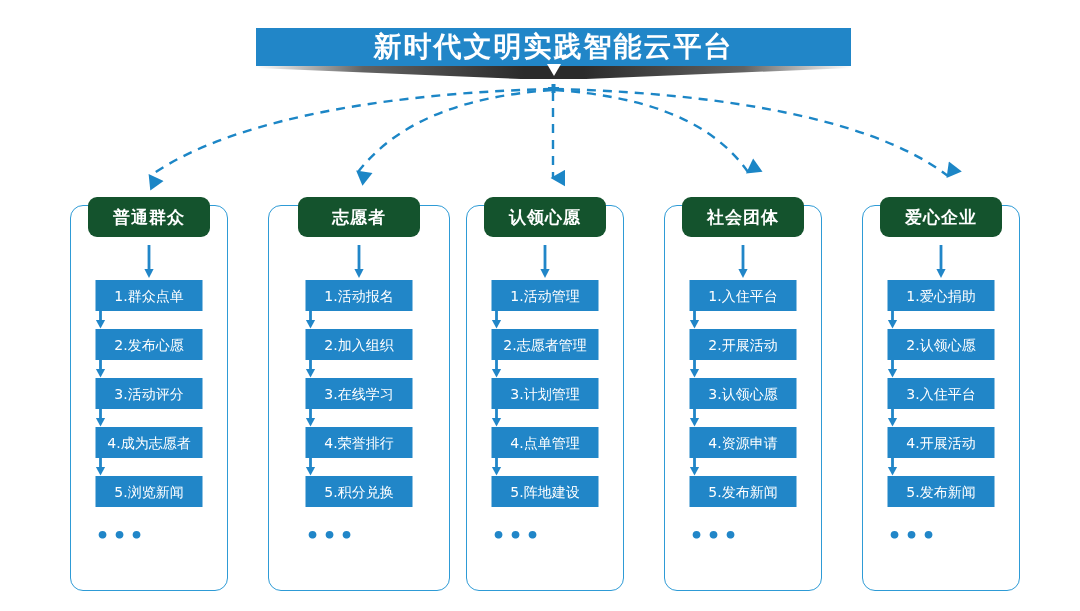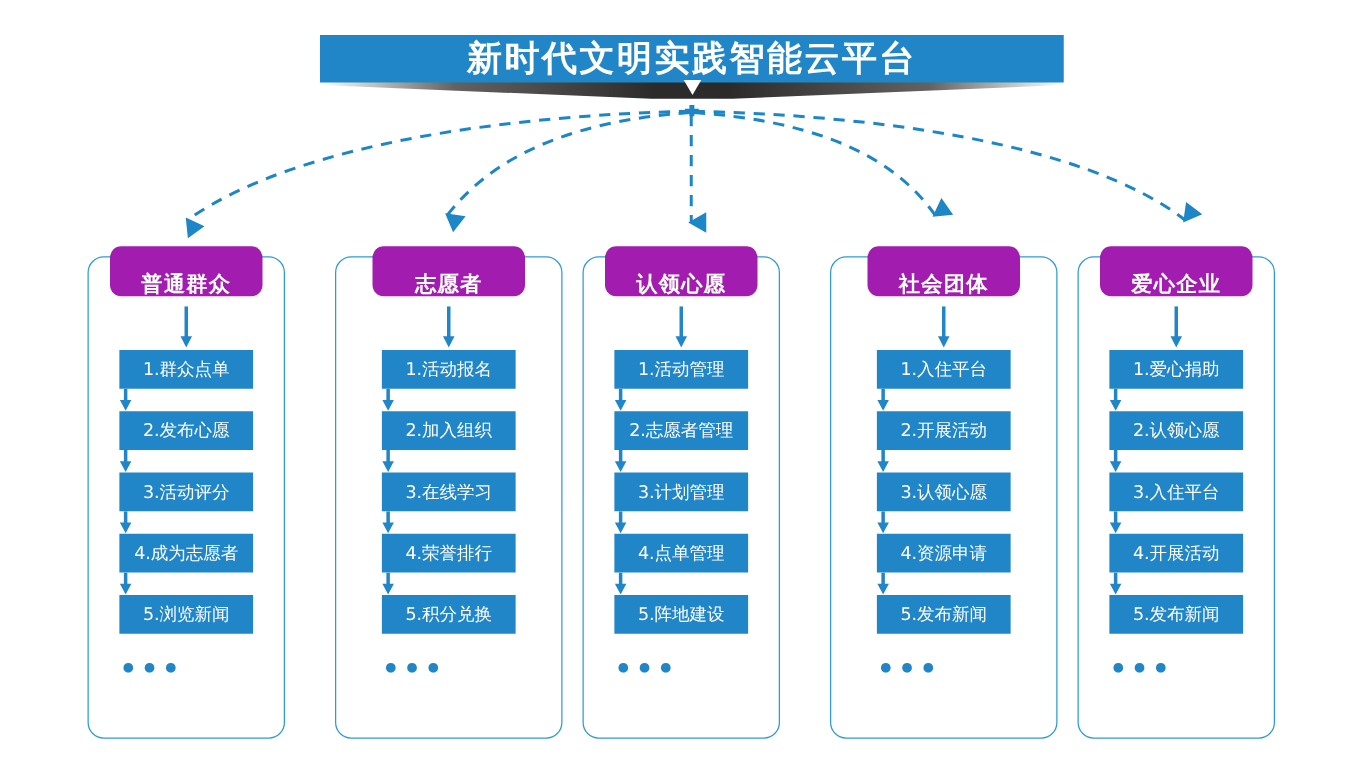--- a/index.html
+++ b/index.html
@@ -85,24 +85,24 @@
     border-radius: 13px;
     background: transparent;
   }
   .col-header {
     position: absolute;
     left: 50%;
     transform: translateX(-50%);
     top: -8px;
     width: 122px;
     height: 40px;
-    background: #a21caf;
+    background: #14532d;
     border-radius: 9px;
     display: flex;
-    align-items: flex-end;
+    align-items: center;
     justify-content: center;
     z-index: 2;
   }
   .col-header-label {
     color: #ffffff;
     font-size: 17px;
     font-weight: bold;
     letter-spacing: 1px;
     line-height: 1;
     white-space: nowrap;
@@ -335,21 +335,21 @@
           <rect x="3.6" y="0" width="2.8" height="10" fill="#2186c8"></rect>
           <path d="M0.4,9 L9.6,9 L5,17.5 Z" fill="#2186c8"></path>
         </svg>
         <div class="item-box">
           <span class="item-label">5.阵地建设</span>
         </div>
         <div class="col-dots">•••</div>
       </div>
     </div>
 
-    <div class="column" style="left:664px;padding-left:24px;">
+    <div class="column" style="left:664px;">
       <div class="col-frame"></div>
       <div class="col-header">
         <span class="col-header-label">社会团体</span>
       </div>
       <svg class="head-arrow" viewBox="0 0 10 34">
         <rect x="3.6" y="0" width="2.8" height="25" fill="#2186c8"></rect>
         <path d="M0.4,24 L9.6,24 L5,33 Z" fill="#2186c8"></path>
       </svg>
       <div class="col-inner">
         <div class="item-box">

